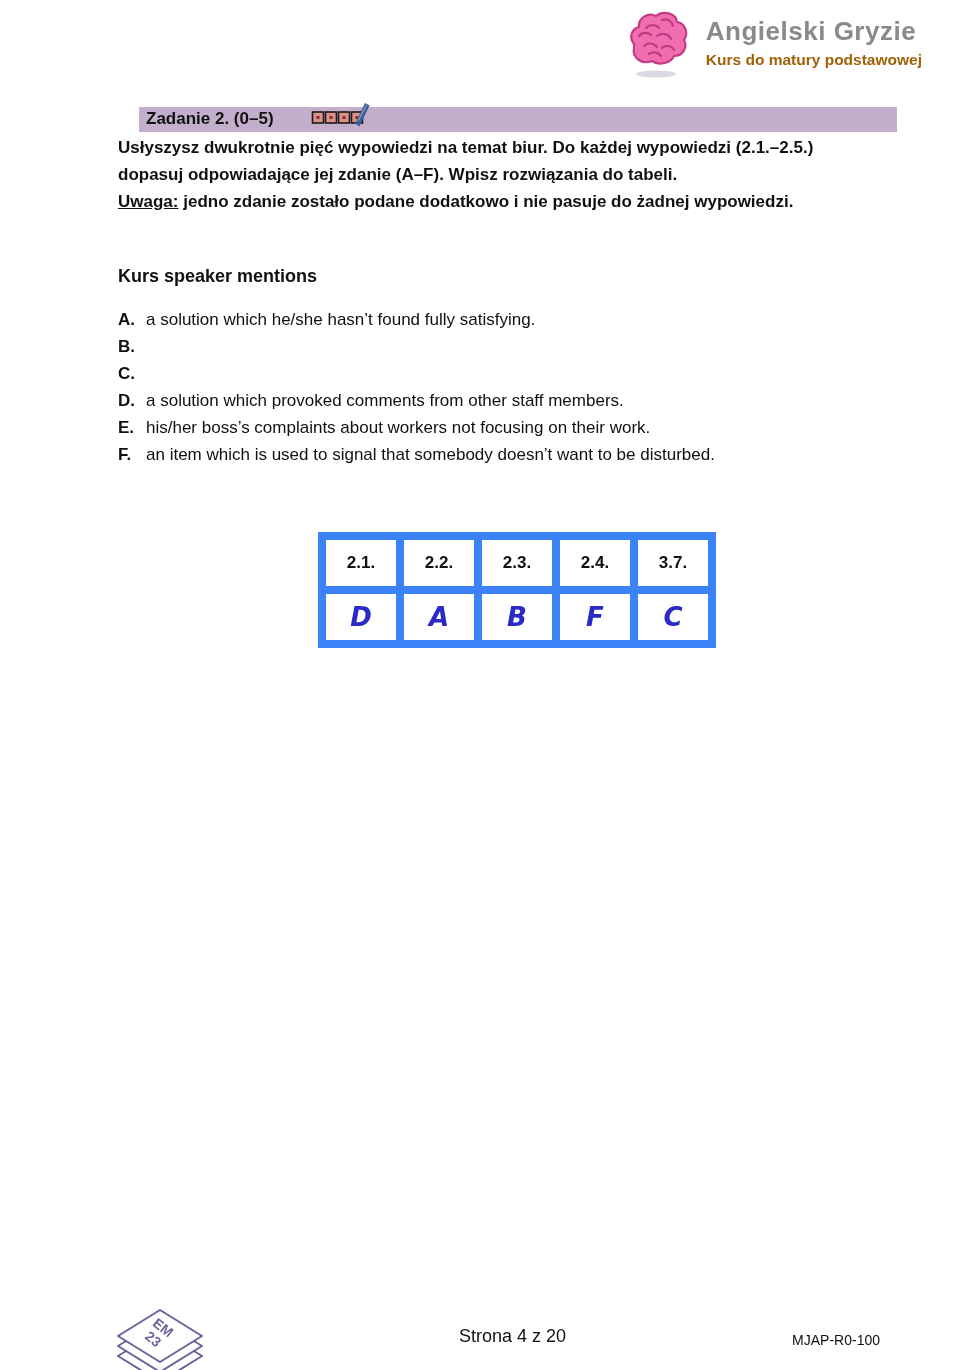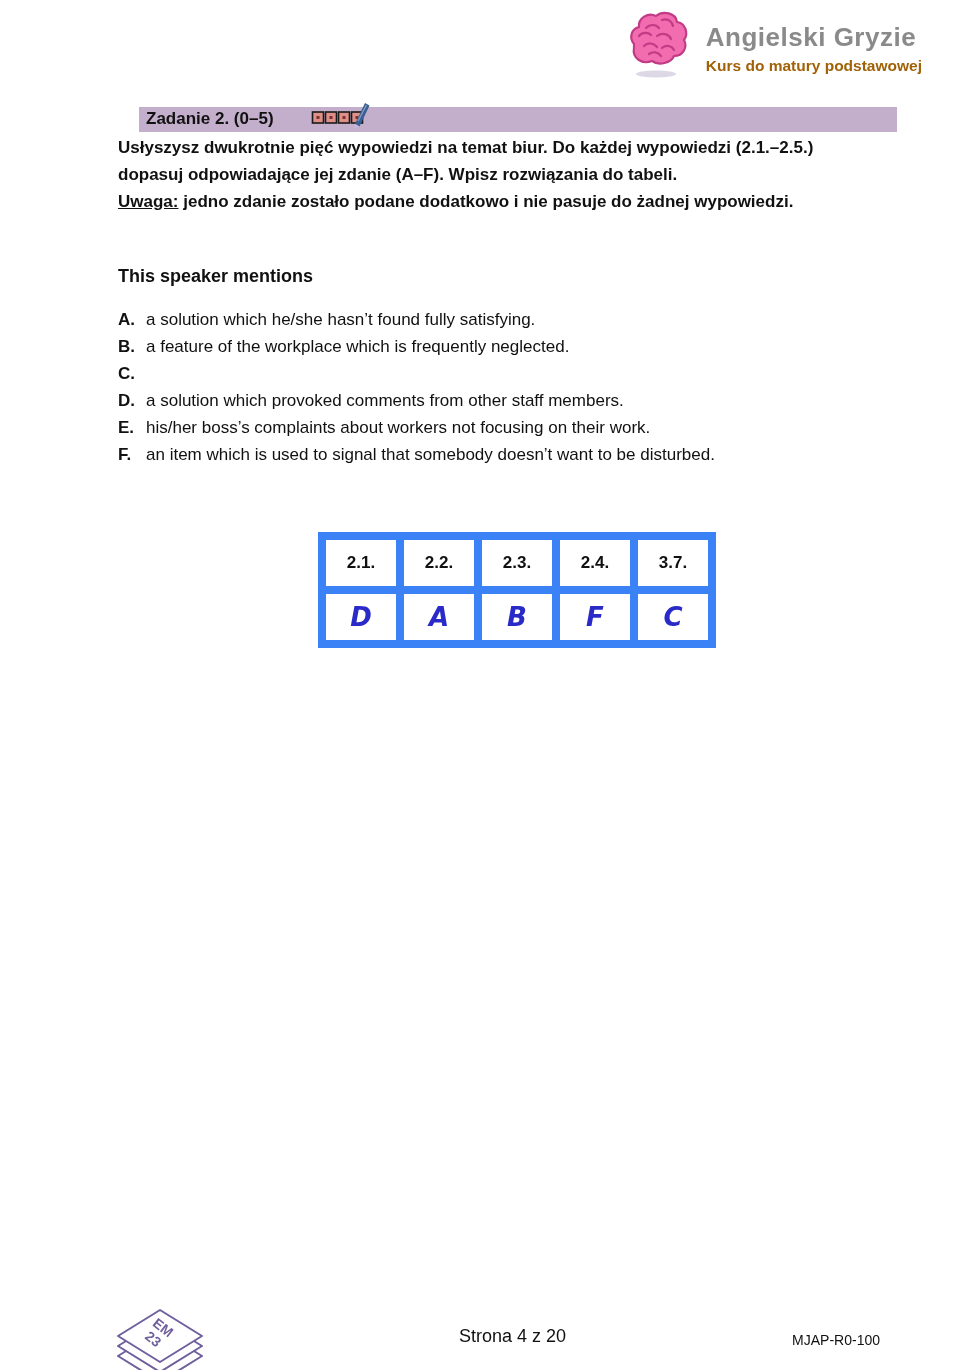--- a/index.html
+++ b/index.html
@@ -7,21 +7,21 @@
     position: relative;
     width: 966px;
     height: 1370px;
     background: #ffffff;
     font-family: "Liberation Sans", sans-serif;
     color: #111111;
     overflow: hidden;
   }
 
   
-  .brand { position:absolute; top:6px; right:44px; display:flex; align-items:center; gap:16px; }
+  .brand { position:absolute; top:6px; right:44px; display:flex; align-items:flex-start; gap:16px; }
   .brand-brain svg { display:block; }
   .brand-text { display:flex; flex-direction:column; padding-top:10px; }
   .brand-title { font-size:26px; font-weight:bold; color:#8a8a8a; letter-spacing:0.5px; white-space:nowrap; }
   .brand-subtitle { font-size:15.5px; font-weight:bold; color:#a16207; margin-top:4px; white-space:nowrap; }
 
   
   .task-bar { position:absolute; left:115px; top:107px; width:758px; height:25px; background:#c3aecb;margin-left:24px; }
   .task-title { position:absolute; left:7px; top:2px; font-size:17px; font-weight:bold; white-space:nowrap; }
   .task-icon { position:absolute; left:172px; top:-8px; }
 
@@ -105,30 +105,29 @@
 
   <div class="instructions">
     <div class="instr-line">Usłyszysz dwukrotnie pięć wypowiedzi na temat biur. Do każdej wypowiedzi (2.1.–2.5.)</div>
     <div class="instr-line">dopasuj odpowiadające jej zdanie (A–F). Wpisz rozwiązania do tabeli.</div>
     <div class="instr-line">
       <span class="note-label">Uwaga:</span>
       <span>jedno zdanie zostało podane dodatkowo i nie pasuje do żadnej wypowiedzi.</span>
     </div>
   </div>
 
-  <div class="prompt">This speaker mentions</div>
+  <div class="prompt">Kurs speaker mentions</div>
 
   <div class="options">
     <div class="option">
       <span class="opt-label">A.</span>
       <span class="opt-text">a solution which he/she hasn’t found fully satisfying.</span>
     </div>
     <div class="option">
       <span class="opt-label">B.</span>
-      <span class="opt-text">a feature of the workplace which is frequently neglected.</span>
     </div>
     <div class="option">
       <span class="opt-label">C.</span>
     </div>
     <div class="option">
       <span class="opt-label">D.</span>
       <span class="opt-text">a solution which provoked comments from other staff members.</span>
     </div>
     <div class="option">
       <span class="opt-label">E.</span>

